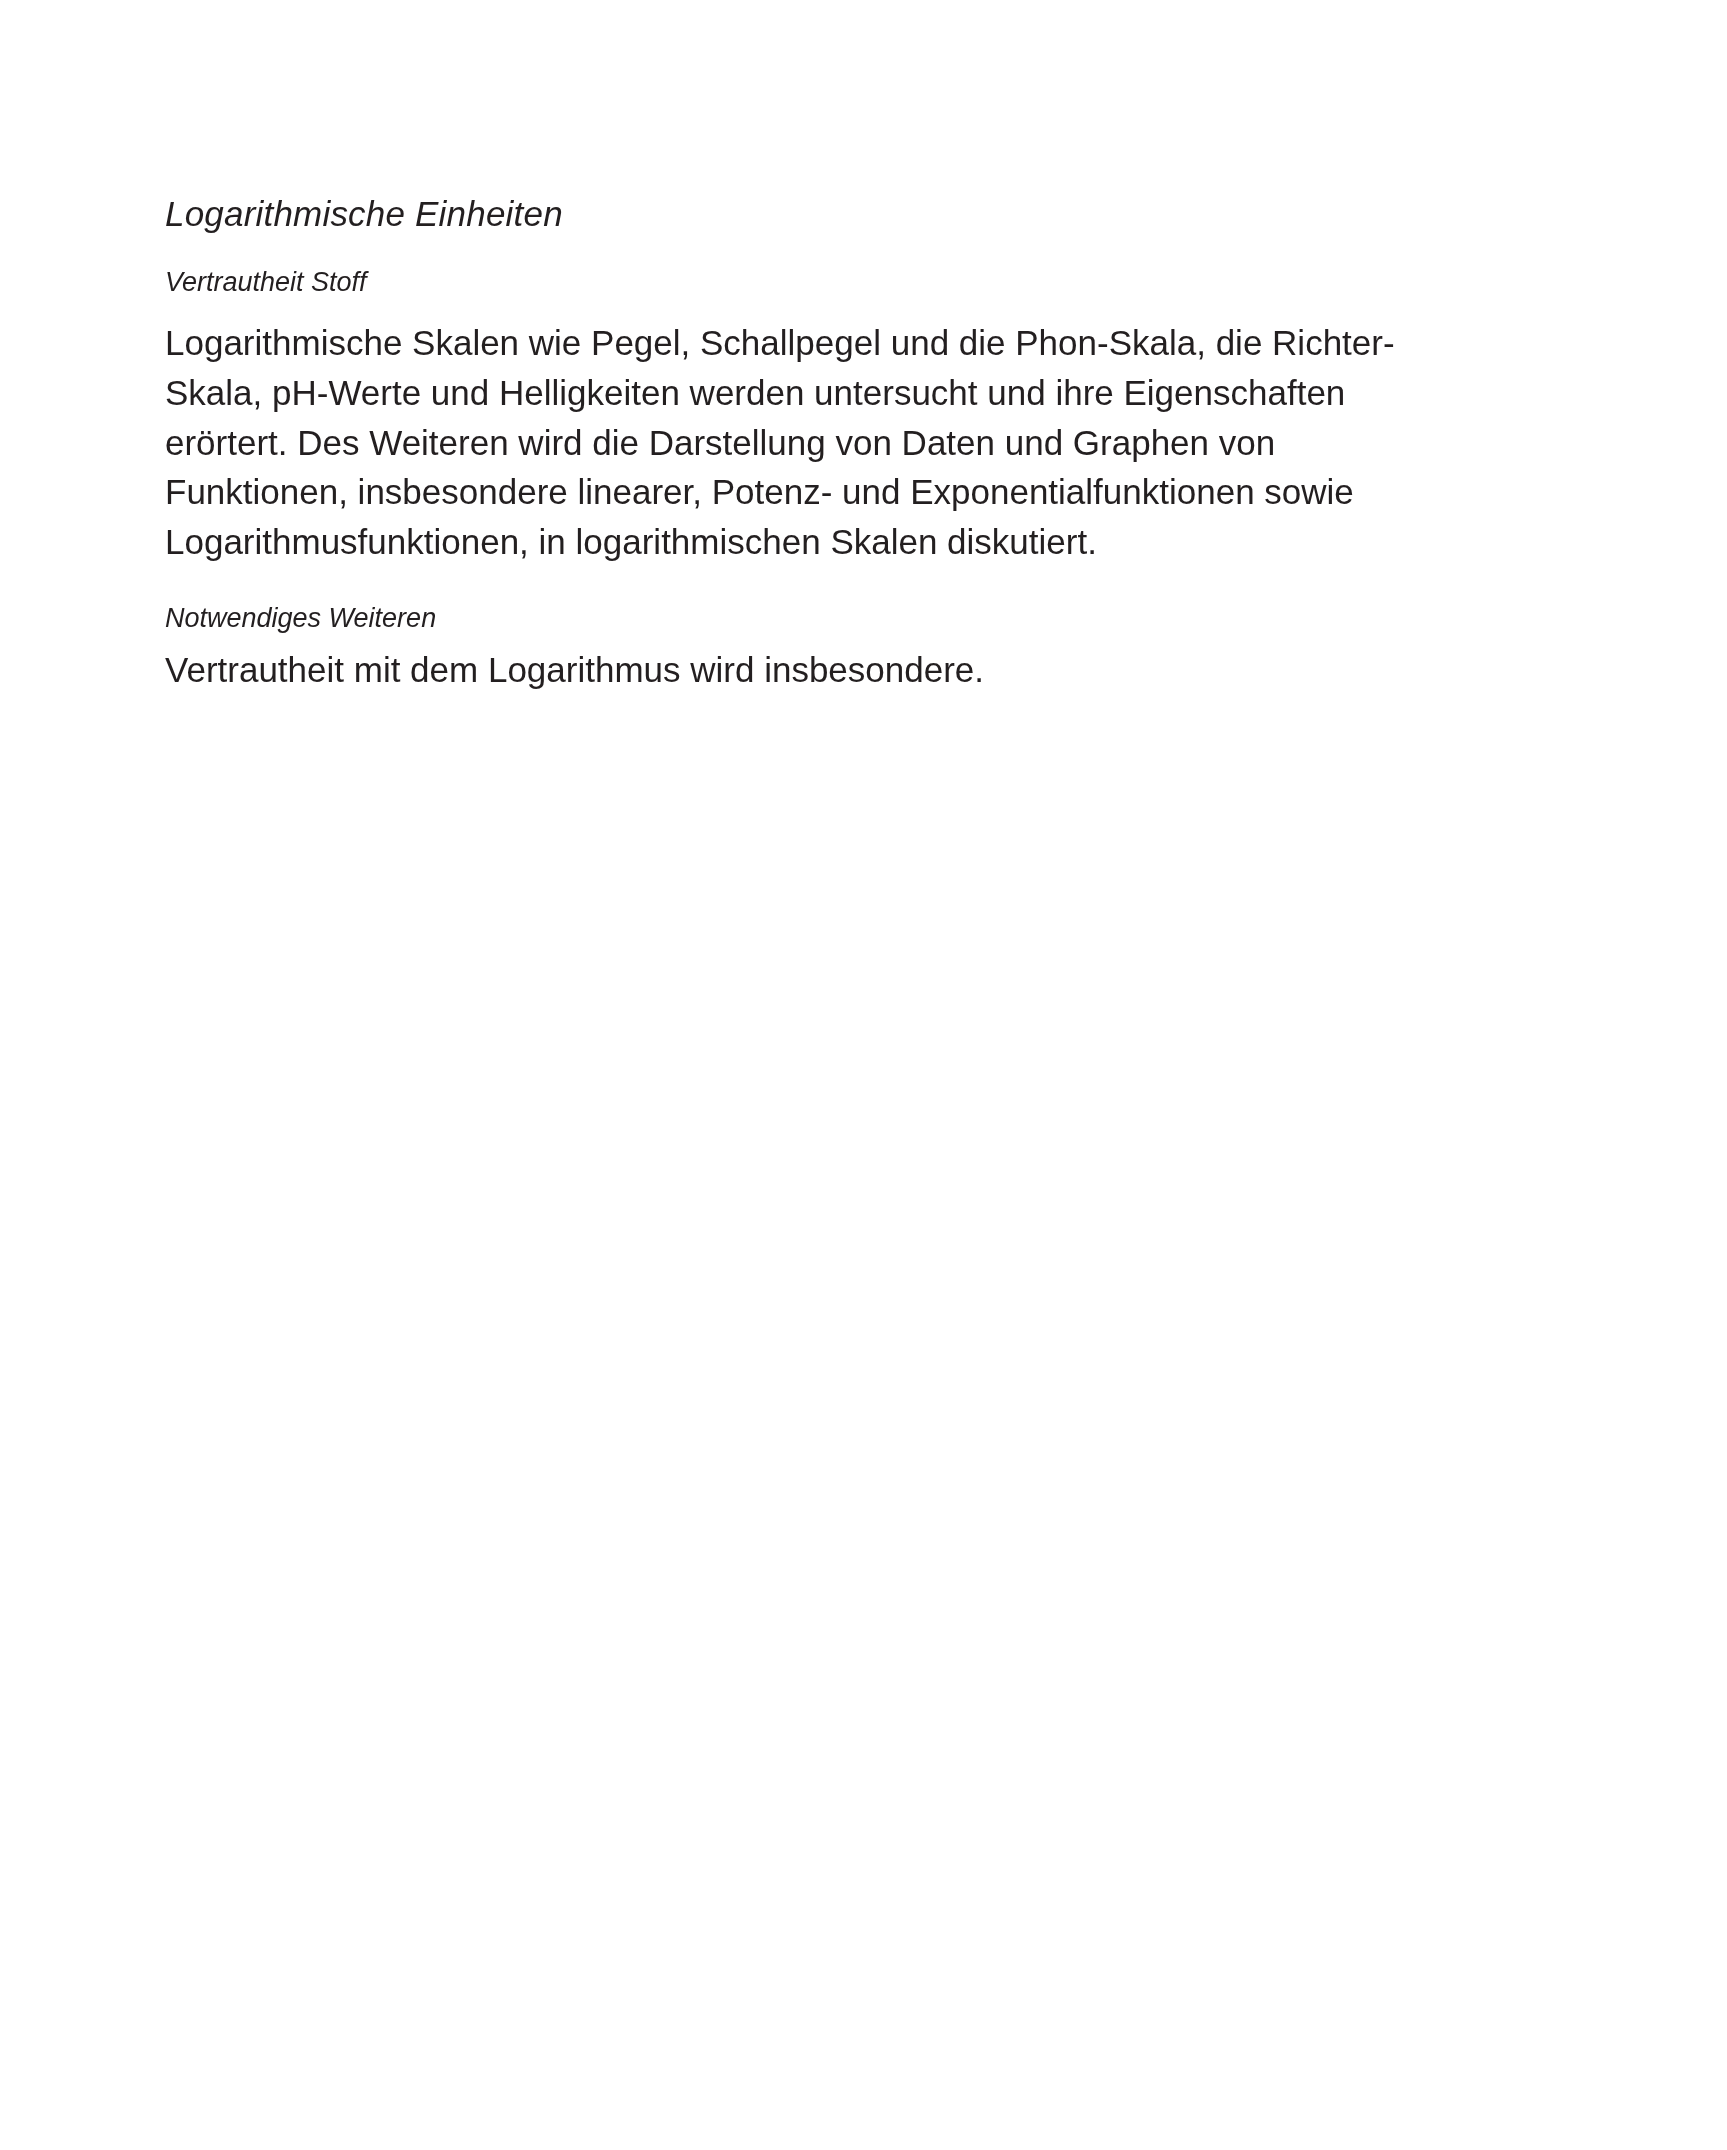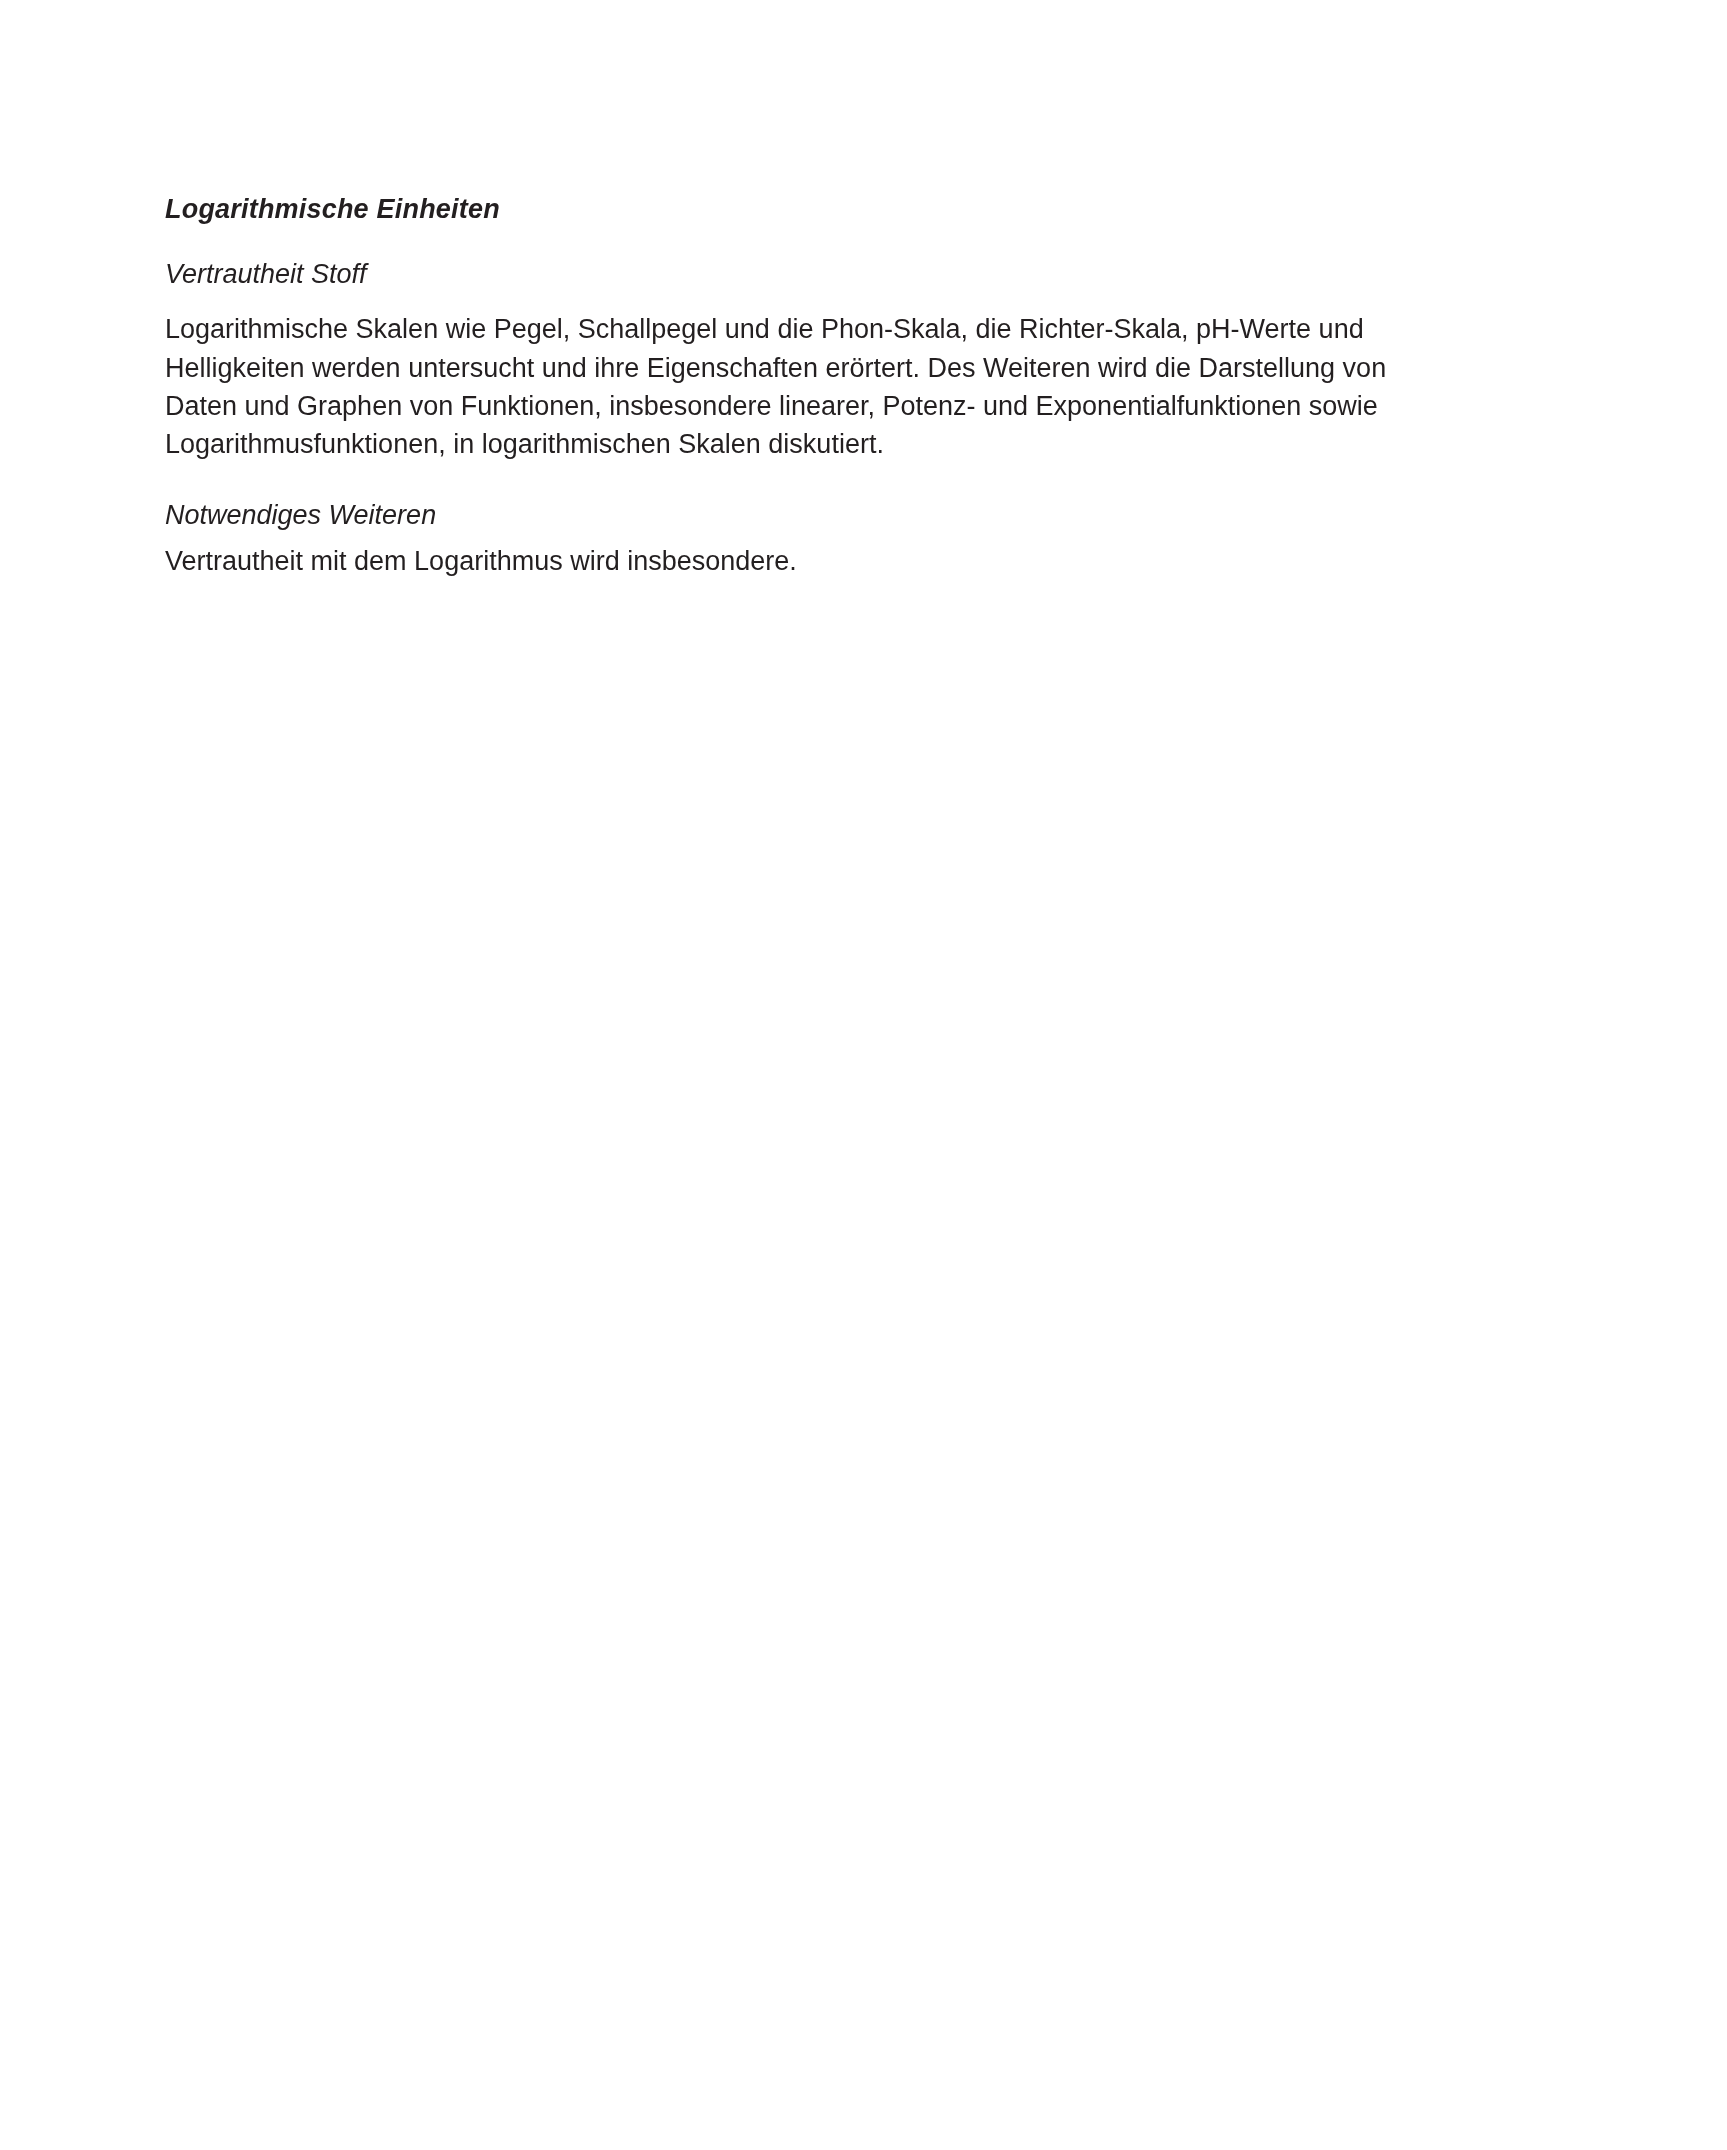--- a/index.html
+++ b/index.html
@@ -20,37 +20,37 @@
     overflow: hidden;
   }
   .content {
     position: absolute;
     left: 165px;
     top: 196px;
     width: 1303px;
   }
   .section-title {
     font-style: italic;
-    font-size: 27px;
+    font-size: 35px;
     line-height: 1.0;
     letter-spacing: 0.2px;
     color: #231f20;
     margin: 0 0 0 0;
-    font-weight: bold;
+    font-weight: normal;
   }
   .sub-title {
     font-style: italic;
     font-size: 27px;
     line-height: 1.0;
     color: #231f20;
     margin: 38px 0 0 0;
     font-weight: normal;
   }
   .body-text {
-    font-size: 27px;
+    font-size: 35px;
     line-height: 1.42;
     color: #231f20;
     margin: 22.4px 0 0 0;
     max-width: 1286px;
     text-align: left;
   }
   .body-text.tight {
     margin-top: 13px;
   }
 </style>

